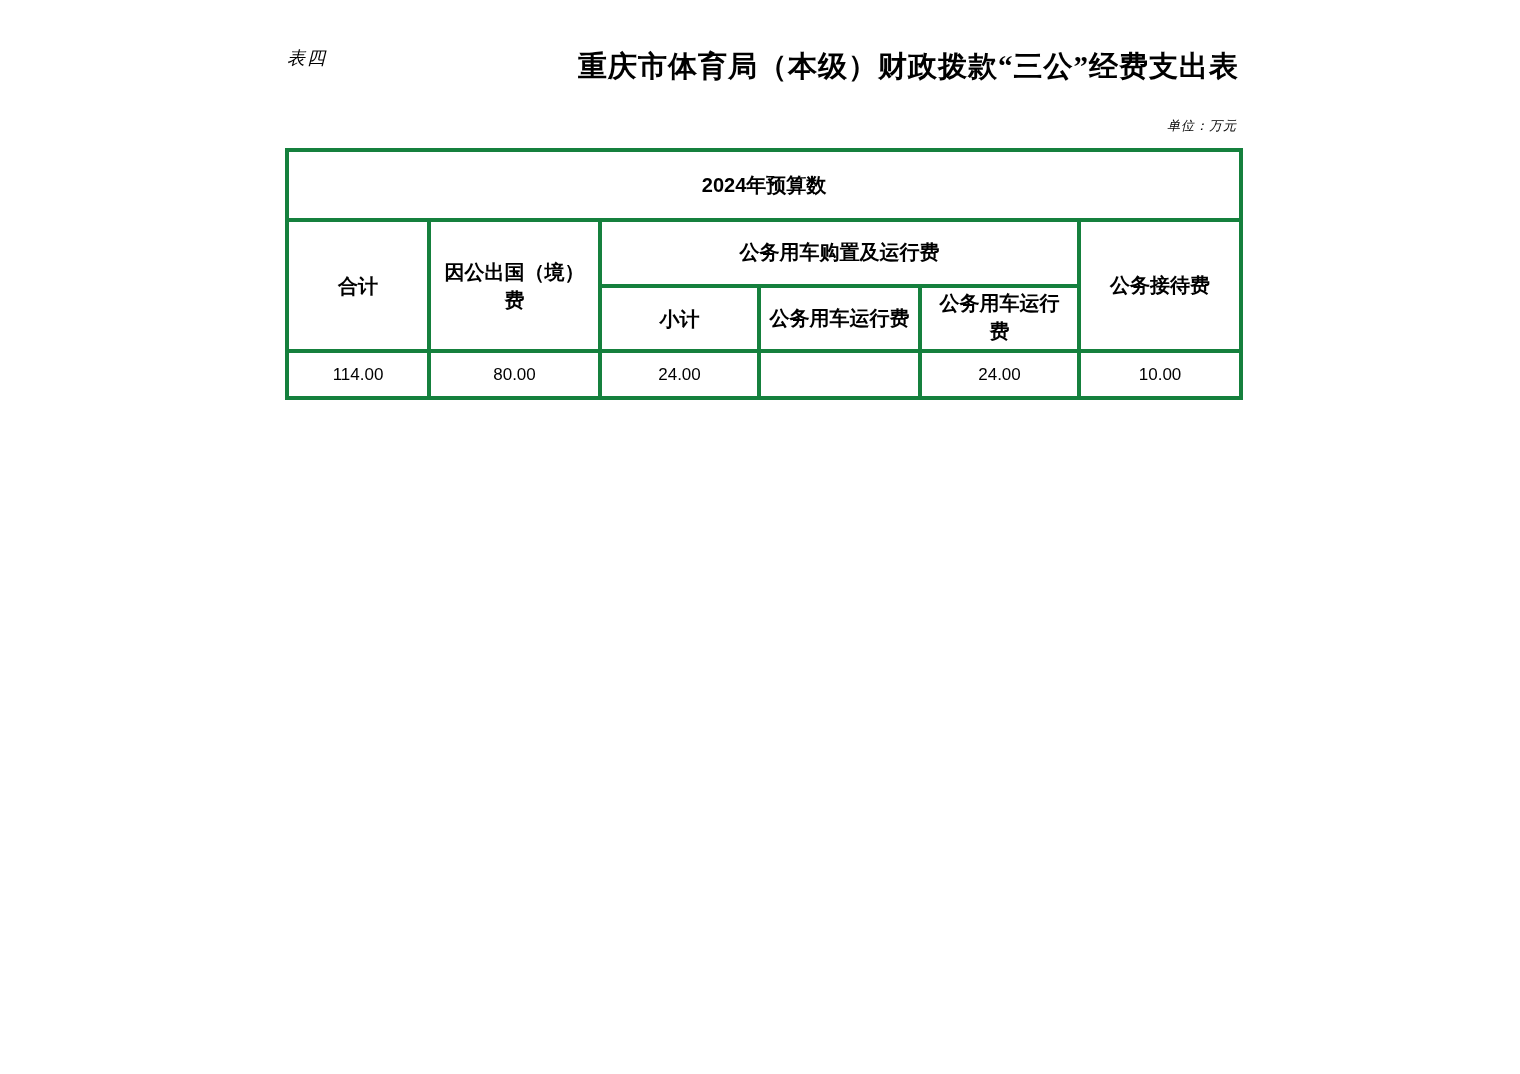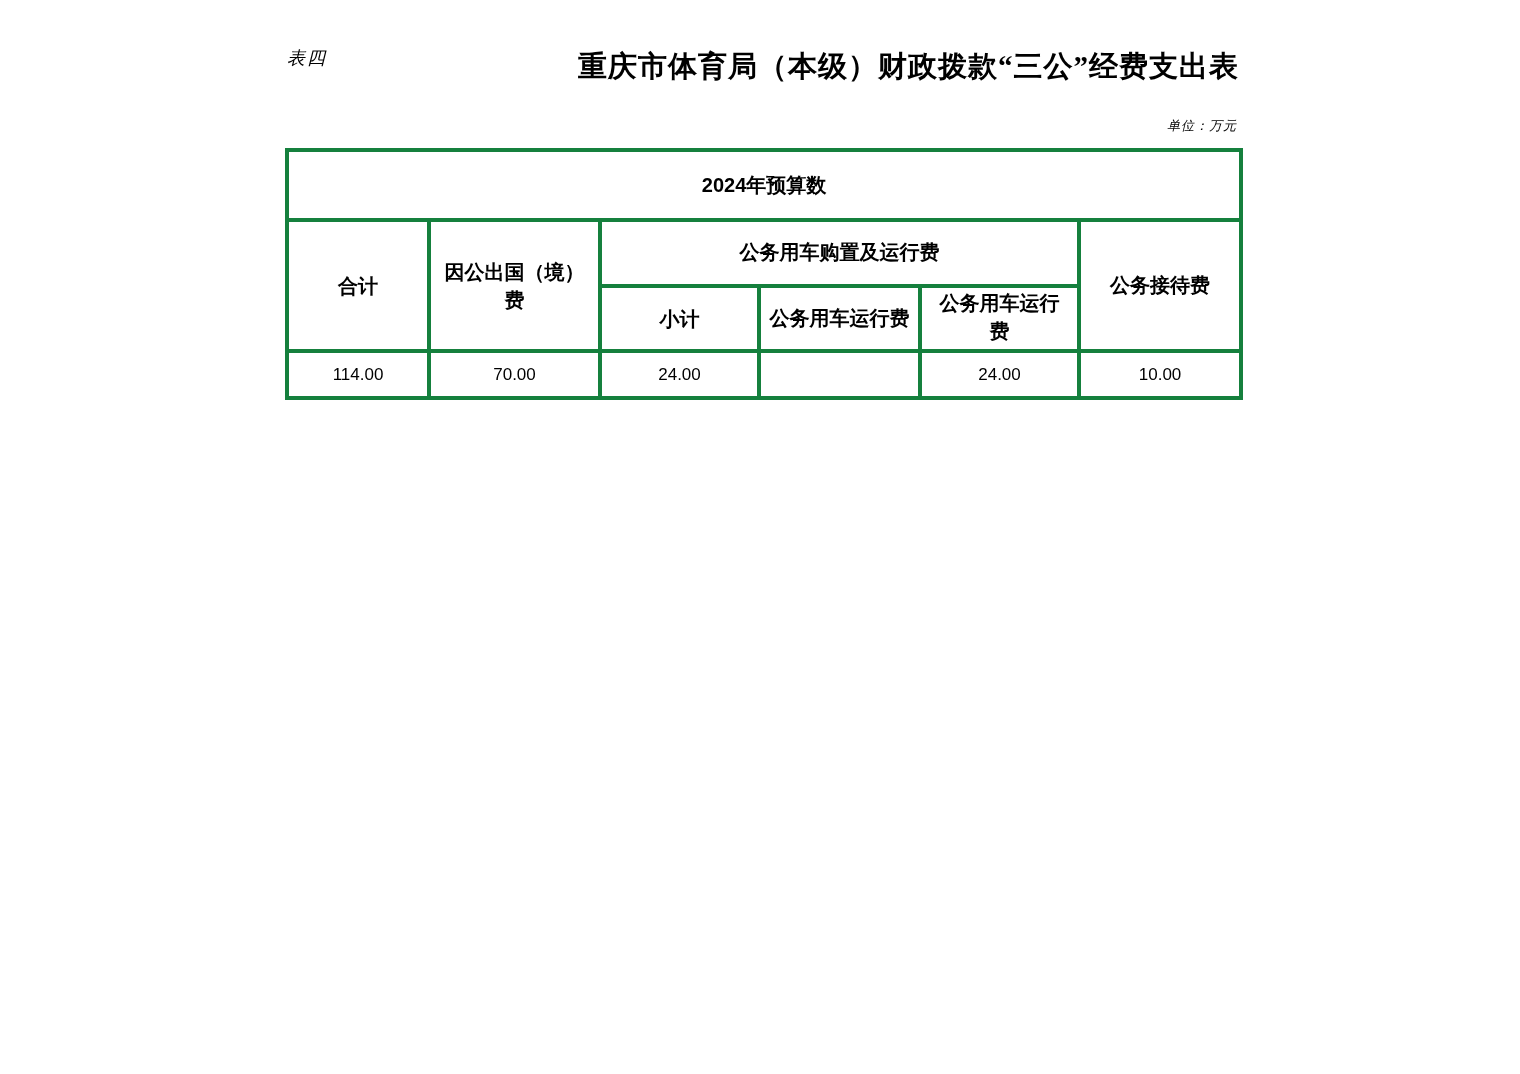--- a/index.html
+++ b/index.html
@@ -116,21 +116,21 @@
       <td>
         <span class="nowrap">公务用车运行费</span>
       </td>
       <td>
         <span class="wrap6">公务用车运行费</span>
       </td>
     </tr>
 
     <tr class="row-data">
       <td>114.00</td>
-      <td>70.00</td>
+      <td>80.00</td>
       <td>24.00</td>
       <td></td>
       <td>24.00</td>
       <td>10.00</td>
     </tr>
   </tbody>
     </table>
 
 </div>
 

